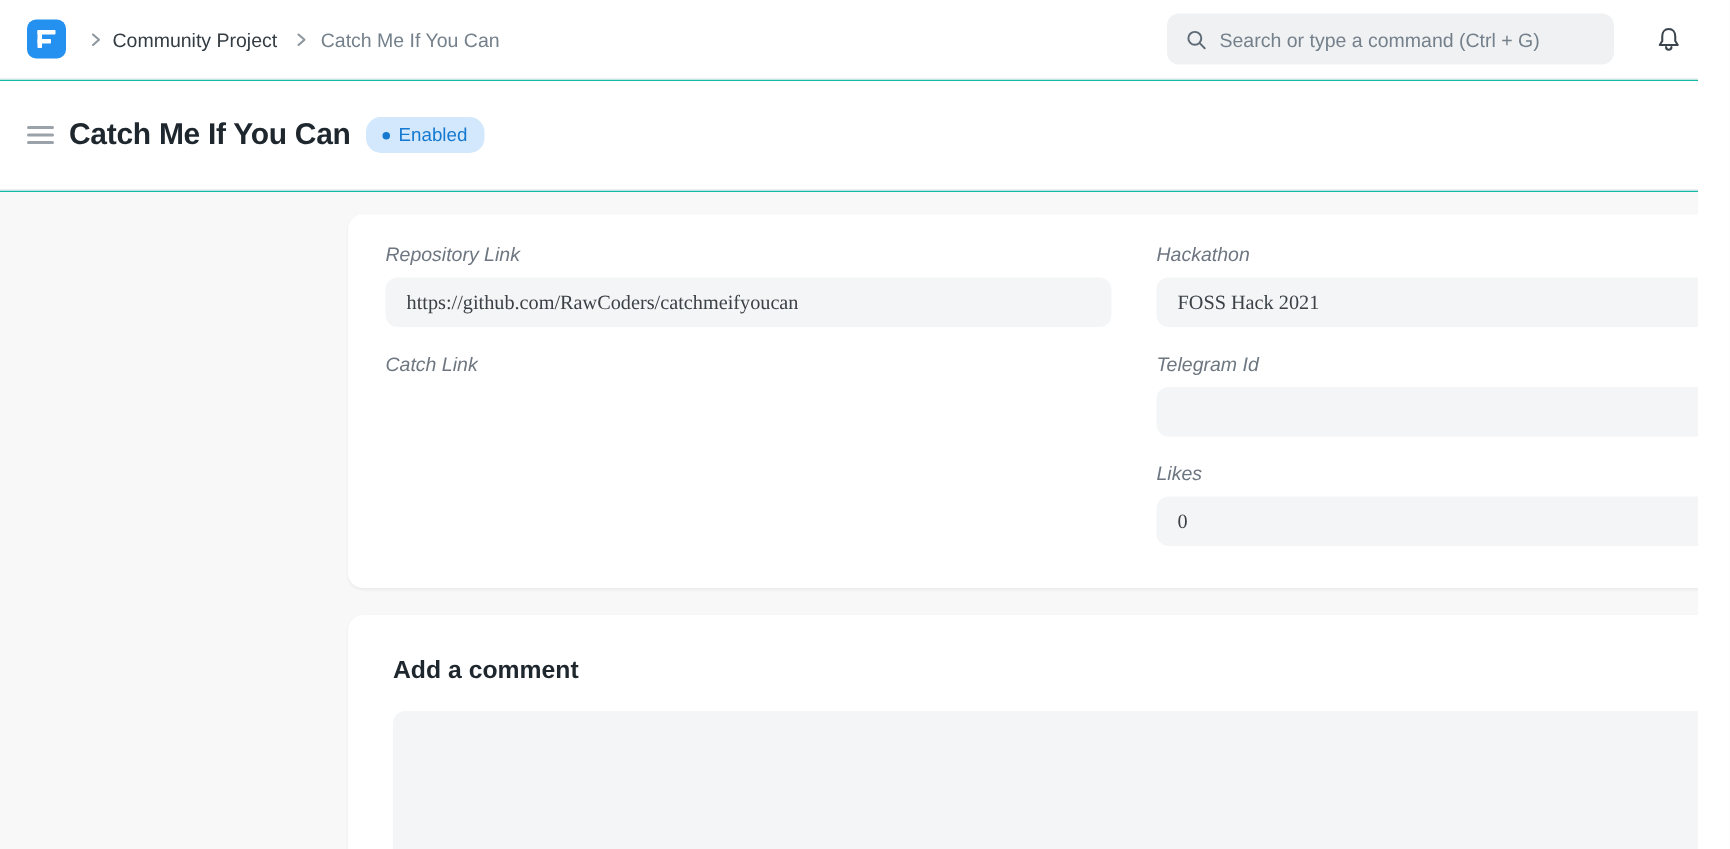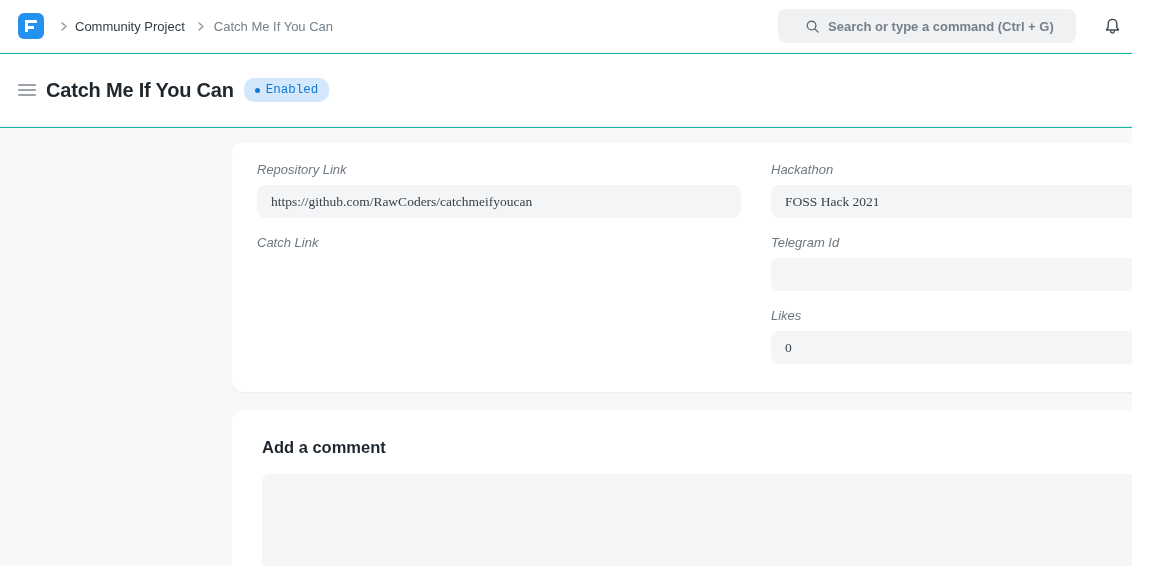--- a/index.html
+++ b/index.html
@@ -50,24 +50,23 @@
   .crumb-current { color: #74808b; cursor: default; }
 
   .nav-right { display: flex; align-items: center; }
   .searchbar {
     width: 298px;
     height: 34px;
     background: #f0f1f3;
     border-radius: 8px;
     display: flex;
     align-items: center;
-    padding: 0 27px;
+    padding: 0 12px;
     cursor: pointer;
     margin-right: 24px;
-    font-weight: bold;
   }
   .searchbar .search-text {
     font-size: 13px;
     color: #74808b;
     margin-left: 8px;
     white-space: nowrap;
   }
   .bell-btn {
     background: none; border: none; cursor: pointer;
     display: flex; align-items: center; justify-content: center;
@@ -104,21 +103,20 @@
     display: inline-flex;
     align-items: center;
     height: 24px;
     padding: 0 11px;
     margin-left: 10px;
     background: #d3e8fc;
     border-radius: 10px;
     font-size: 12.5px;
     color: #1579d0;
     white-space: nowrap;
-    font-family: Liberation Mono, monospace;
   }
   .status-badge .dot {
     width: 5px; height: 5px;
     border-radius: 50%;
     background: #1579d0;
     margin-right: 6px;
     display: inline-block;
   }
   .ph-right { display: flex; align-items: center; position: absolute; left: 1064px; top: 76px; }
   .icon-btn {

